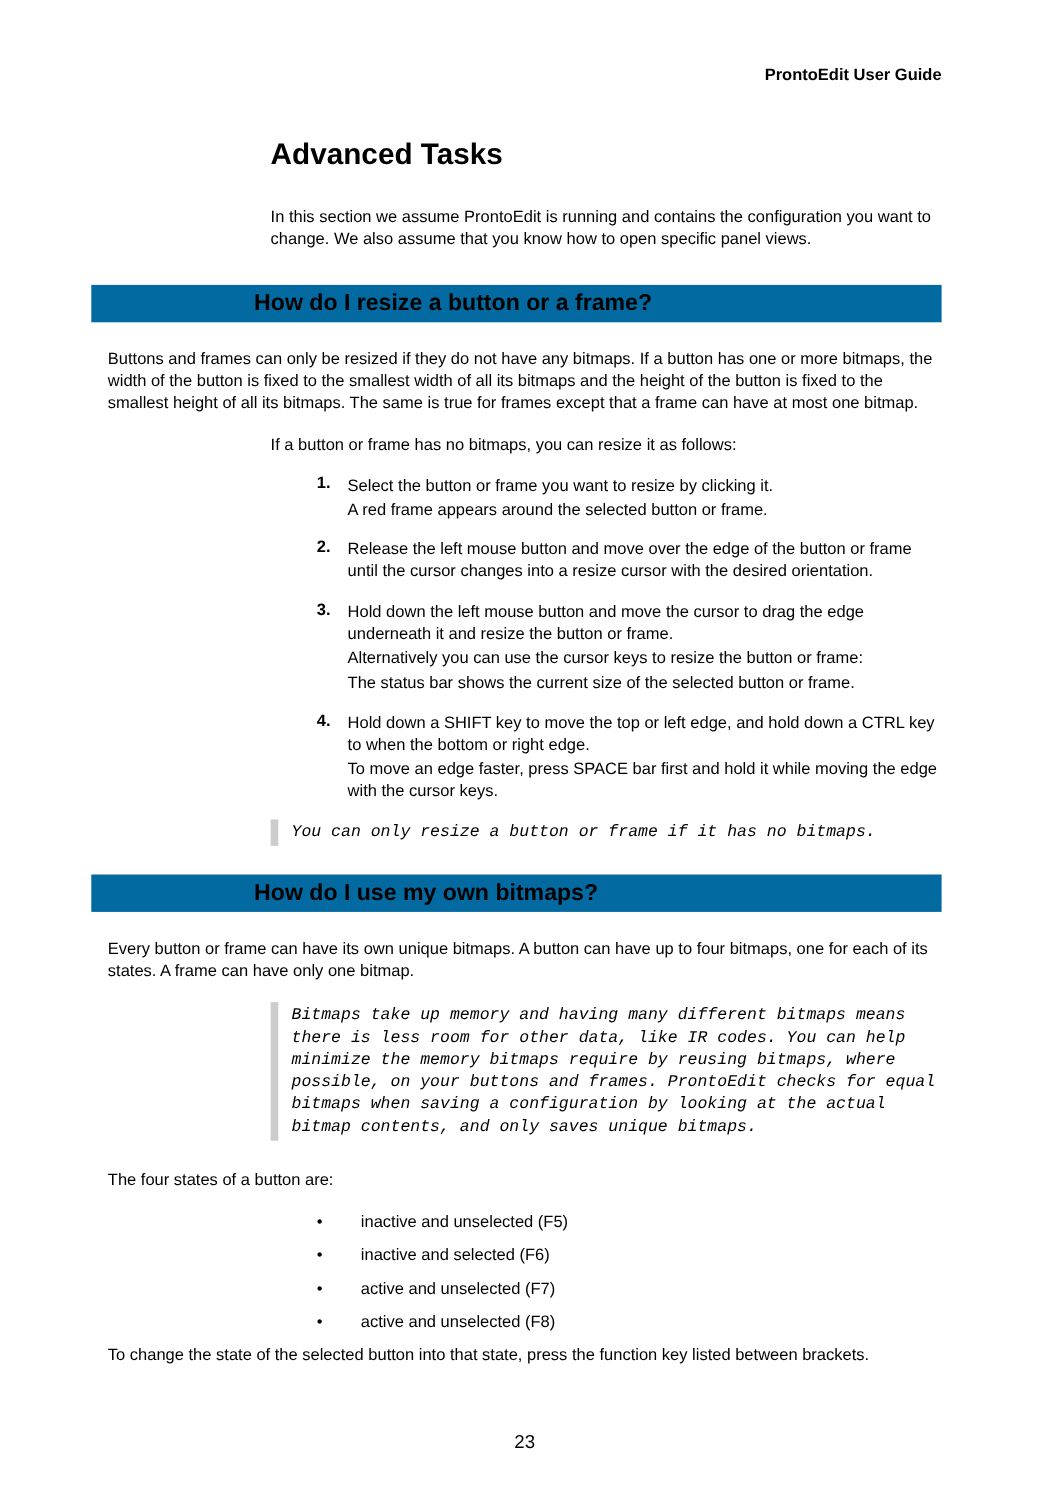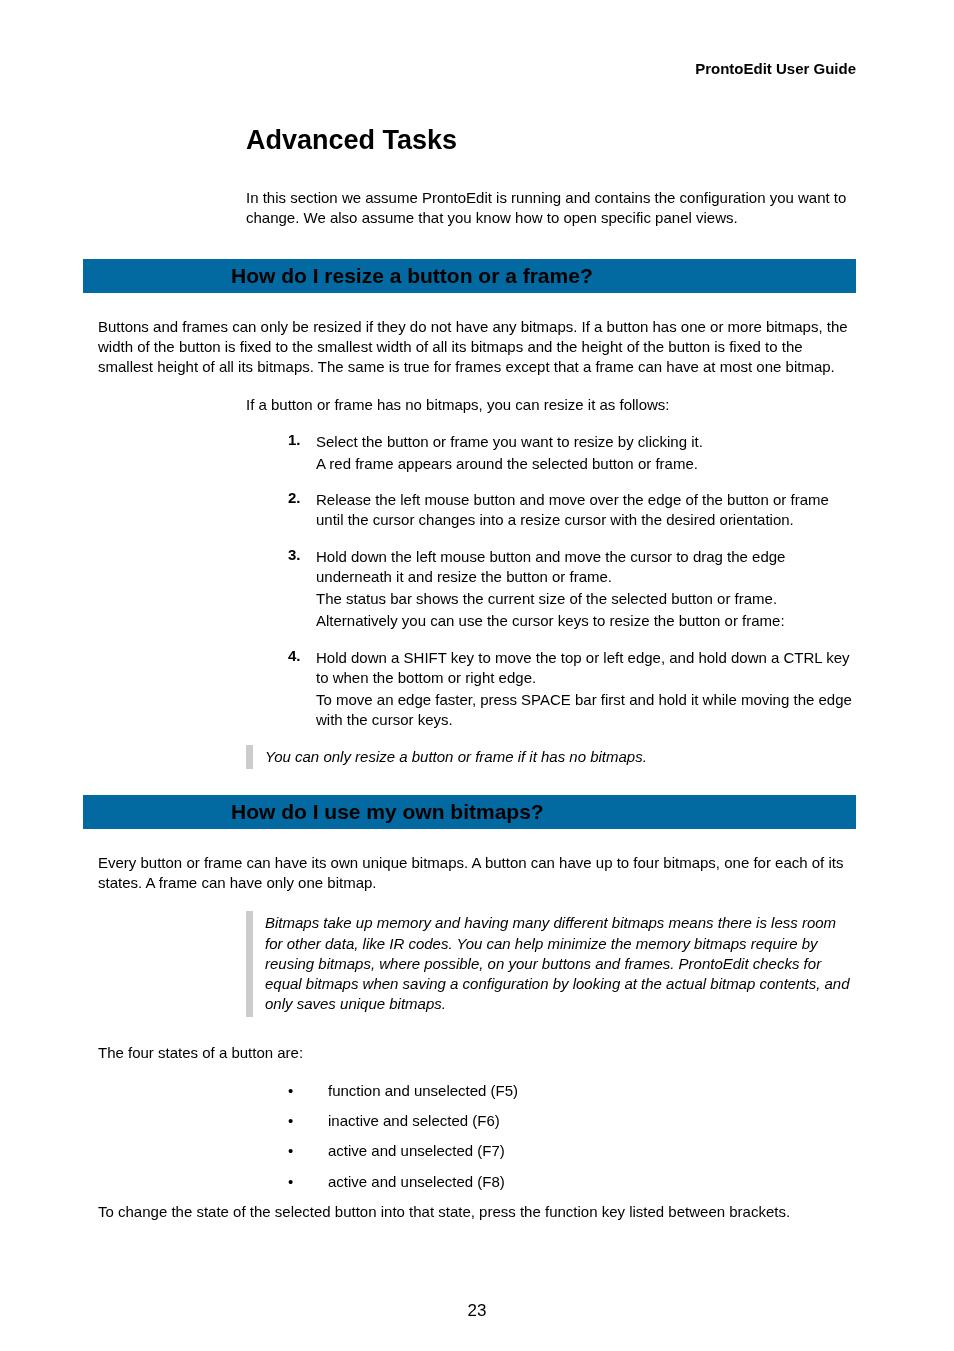--- a/index.html
+++ b/index.html
@@ -76,20 +76,21 @@
   .num-body {
     flex: 1;
   }
   .num-body .sub {
     margin-top: 2px;
   }
   .note-block {
     margin-left: 148px;
     display: flex;
     margin-bottom: 26px;
+    font-family: Liberation Mono, monospace;
   }
   .note-bar {
     width: 7px;
     background: #cccccc;
     margin-right: 12px;
     flex-shrink: 0;
   }
   .note-text {
     font-style: italic;
     font-size: 15px;
@@ -149,22 +150,22 @@
     <div class="num-item">
       <div class="num-label">2.</div>
       <div class="num-body">
         <div class="sub">Release the left mouse button and move over the edge of the button or frame until the cursor changes into a resize cursor with the desired orientation.</div>
       </div>
     </div>
     <div class="num-item">
       <div class="num-label">3.</div>
       <div class="num-body">
         <div class="sub">Hold down the left mouse button and move the cursor to drag the edge underneath it and resize the button or frame.</div>
+        <div class="sub">Alternatively you can use the cursor keys to resize the button or frame:</div>
         <div class="sub">The status bar shows the current size of the selected button or frame.</div>
-        <div class="sub">Alternatively you can use the cursor keys to resize the button or frame:</div>
       </div>
     </div>
     <div class="num-item">
       <div class="num-label">4.</div>
       <div class="num-body">
         <div class="sub">Hold down a SHIFT key to move the top or left edge, and hold down a CTRL key to when the bottom or right edge.</div>
         <div class="sub">To move an edge faster, press SPACE bar first and hold it while moving the edge with the cursor keys.</div>
       </div>
     </div>
   </div>
@@ -181,21 +182,21 @@
   <div class="note-block">
     <div class="note-bar"></div>
     <div class="note-text">Bitmaps take up memory and having many different bitmaps means there is less room for other data, like IR codes. You can help minimize the memory bitmaps require by reusing bitmaps, where possible, on your buttons and frames. ProntoEdit checks for equal bitmaps when saving a configuration by looking at the actual bitmap contents, and only saves unique bitmaps.</div>
   </div>
 
   <div class="body-para">The four states of a button are:</div>
 
   <div class="bullet-list">
     <div class="bullet-item">
       <div class="bullet-dot">•</div>
-      <div>function and unselected (F5)</div>
+      <div>inactive and unselected (F5)</div>
     </div>
     <div class="bullet-item">
       <div class="bullet-dot">•</div>
       <div>inactive and selected (F6)</div>
     </div>
     <div class="bullet-item">
       <div class="bullet-dot">•</div>
       <div>active and unselected (F7)</div>
     </div>
     <div class="bullet-item">

